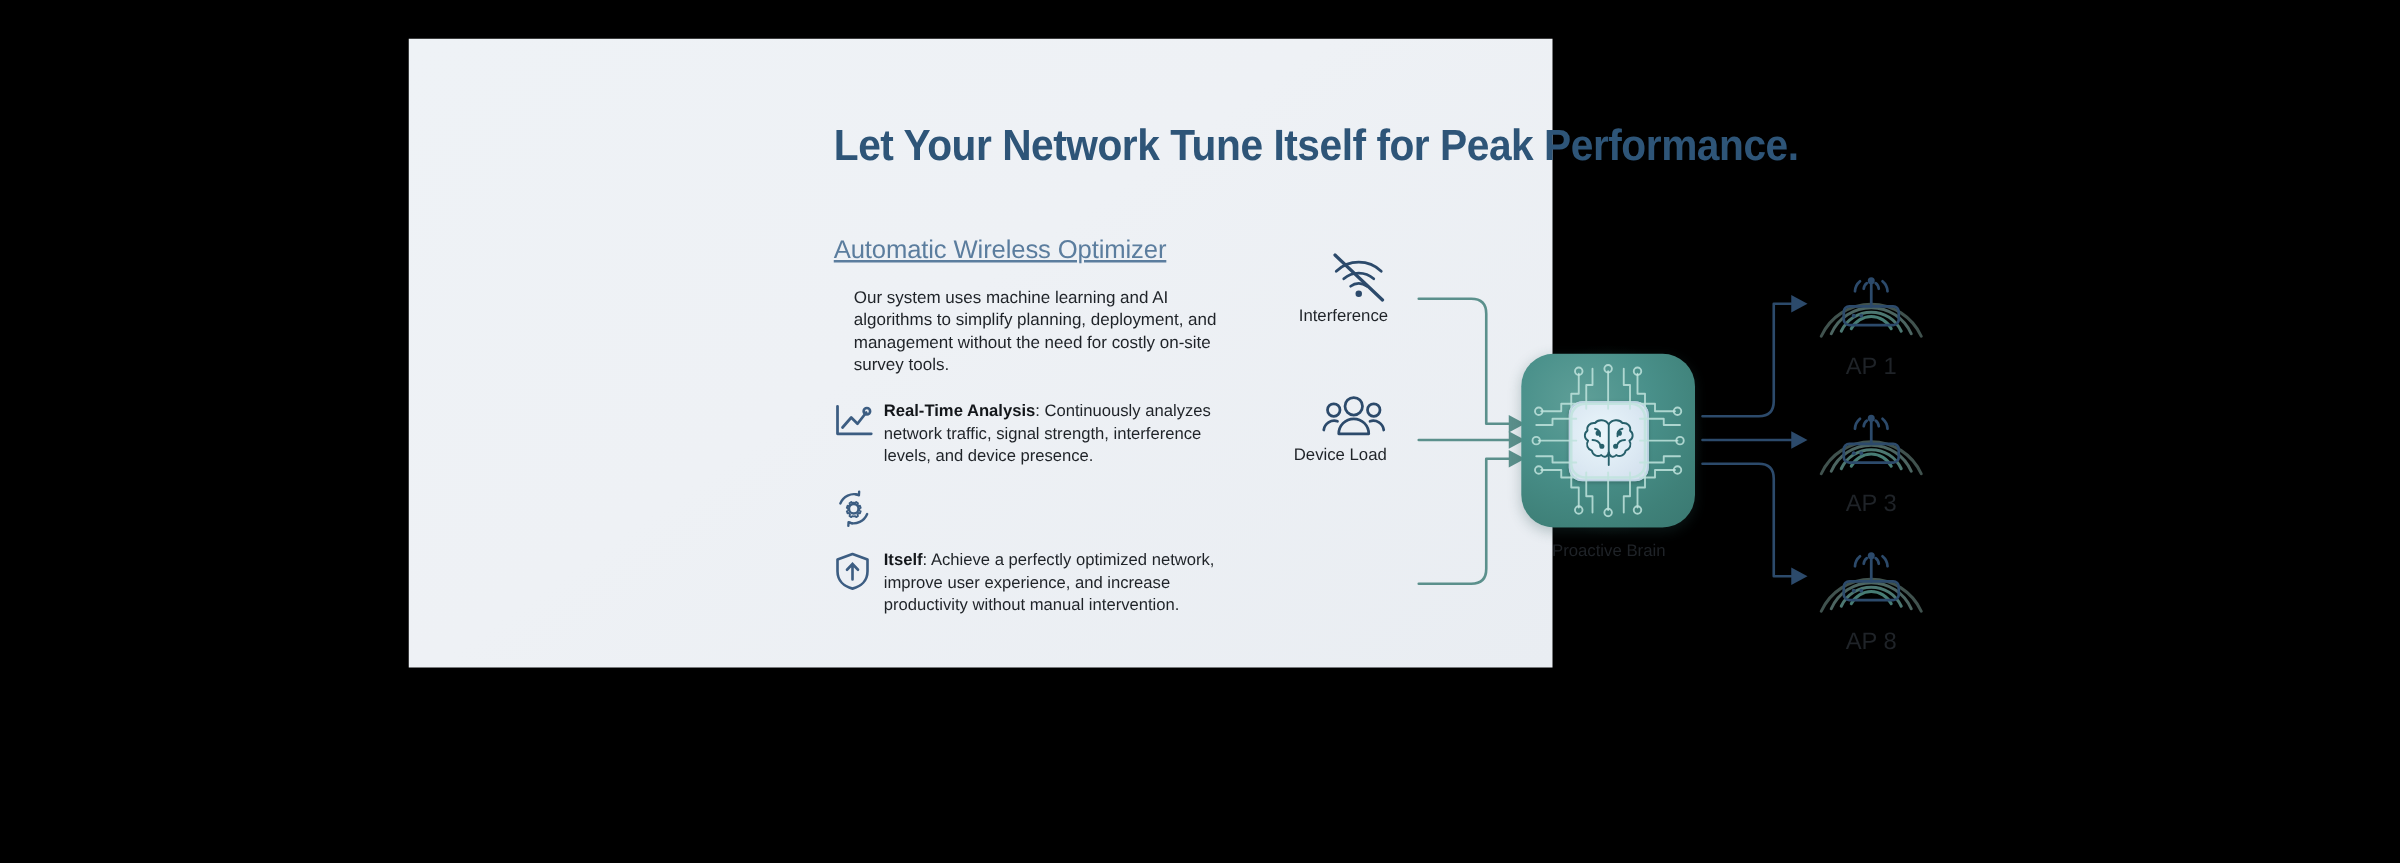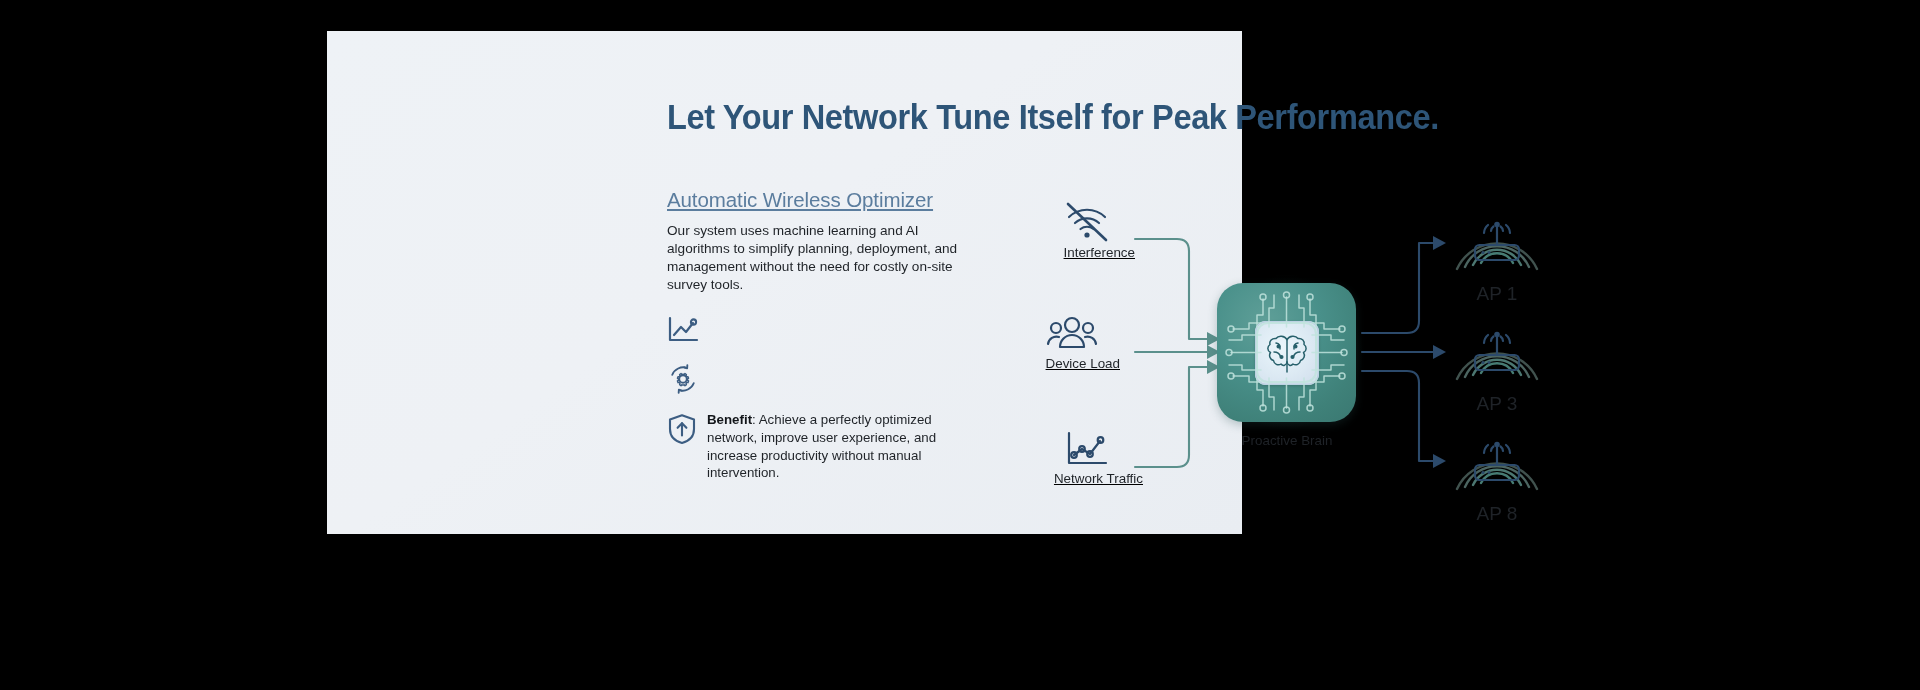--- a/index.html
+++ b/index.html
@@ -19,32 +19,32 @@
     transform:scaleX(0.93);transform-origin:left center;white-space:nowrap;
   }
 
   
   .leftcol{position:absolute;left:340px;top:157px;width:320px;}
   .subhead{
     font-size:20.5px;color:#5b7d9e;font-weight:400;letter-spacing:-0.1px;
     margin:0 0 9px 0;line-height:1.2;text-decoration:underline;
   }
   .lead{
-    font-size:13.6px;color:#1f2328;line-height:1.34;margin:0;width:312px;
+    font-size:13.6px;color:#1f2328;line-height:1.34;margin:16px;width:312px;
   }
 
   .bullets{margin-top:19px;}
   .bullet{display:flex;align-items:flex-start;margin-bottom:16px;}
   .bico{width:40px;min-width:40px;padding-top:2px;}
   .btxt{font-size:13.3px;color:#1f2328;line-height:1.33;width:275px;}
   .btxt b{font-weight:700;color:#13161a;}
 
   
   .diagram{position:absolute;left:690px;top:140px;width:545px;height:380px;}
-  .node{position:absolute;text-align:right;text-decoration:underline;}
+  .node{position:absolute;text-align:left;}
   .nlabel{font-size:13.4px;color:#1f2328;margin-top:2px;white-space:nowrap;}
   .apwrap{position:absolute;text-align:center;}
   .aplabel{font-size:19px;color:#1f2328;margin-top:-4px;}
 
   .chip{
     position:absolute;left:200px;top:112px;width:139px;height:139px;border-radius:26px;
     background:radial-gradient(circle at 35% 28%,#5f9f98 0%,#49908a 40%,#3f8179 75%,#3a7871 100%);
     box-shadow:0 3px 10px rgba(40,80,80,.28);
     display:flex;align-items:center;justify-content:center;
   }
@@ -74,20 +74,23 @@
 
       <div class="bullets">
 
         <div class="bullet">
           <div class="bico">
             <svg width="32" height="30" viewBox="0 0 32 30">
               <path d="M3 3 V25 H30" fill="none" stroke="#3c5d82" stroke-width="2.2" stroke-linecap="round" stroke-linejoin="round"></path>
               <path d="M7 20 L14 12 L19 17 L26 8" fill="none" stroke="#3c5d82" stroke-width="2.2" stroke-linecap="round" stroke-linejoin="round"></path>
               <circle cx="26.5" cy="7" r="2.6" fill="none" stroke="#3c5d82" stroke-width="2.1"></circle>
             </svg>
+          </div>
+          <div class="btxt">
+            <b>Real-Time Analysis</b><span>: </span><span>Continuously analyzes network traffic, signal strength, interference levels, and device presence.</span>
           </div>
         </div>
 
         <div class="bullet">
           <div class="bico">
             <svg width="32" height="32" viewBox="0 0 34 34">
               <g fill="none" stroke="#3c5d82" stroke-width="2" stroke-linecap="round" stroke-linejoin="round">
                 <circle cx="17" cy="17" r="4"></circle>
                 <path d="M17 10.4 l1.6 .35 1.1-1.2 1.9 1.35 -.5 1.55 1.1 1.6 1.6-.3 .75 2.25 -1.4 .85 v2 l1.4 .85 -.75 2.25 -1.6-.3 -1.1 1.6 .5 1.55 -1.9 1.35 -1.1-1.2 -1.6 .35 -1.6-.35 -1.1 1.2 -1.9-1.35 .5-1.55 -1.1-1.6 -1.6 .3 -.75-2.25 1.4-.85 v-2 l-1.4-.85 .75-2.25 1.6 .3 1.1-1.6 -.5-1.55 1.9-1.35 1.1 1.2z" transform="scale(0.78) translate(4.8,4.8)"></path>
                 <path d="M5.6 12.5 A12.5 12.5 0 0 1 21 5.2"></path>
@@ -100,21 +103,21 @@
         </div>
 
         <div class="bullet">
           <div class="bico">
             <svg width="30" height="32" viewBox="0 0 30 32">
               <path d="M15 2.2 L27 6.6 v9.4 c0 7.6 -5.3 12.2 -12 13.9 -6.7 -1.7 -12 -6.3 -12 -13.9 V6.6 z" fill="none" stroke="#3c5d82" stroke-width="2.1" stroke-linejoin="round"></path>
               <path d="M15 22.5 V10.5 M15 10.2 L10.6 14.8 M15 10.2 L19.4 14.8" fill="none" stroke="#3c5d82" stroke-width="2.1" stroke-linecap="round" stroke-linejoin="round"></path>
             </svg>
           </div>
           <div class="btxt">
-            <b>Benefit</b><span>: </span><span>Achieve a perfectly optimized network, improve user experience, and increase productivity without manual intervention.</span>
+            <b>Itself</b><span>: </span><span>Achieve a perfectly optimized network, improve user experience, and increase productivity without manual intervention.</span>
           </div>
         </div>
 
       </div>
     </div>
 
     <div class="diagram">
 
       <svg width="545" height="380" style="position:absolute;left:0;top:0;">
         <g fill="none" stroke="#5b908c" stroke-width="2.1" stroke-linecap="round" stroke-linejoin="round">
@@ -150,51 +153,36 @@
               <path d="M14 22 A18 18 0 0 1 38 22"></path>
               <path d="M19.5 28 A10.5 10.5 0 0 1 32.5 28"></path>
               <circle cx="26" cy="34" r="2.6" fill="#2c4a6b" stroke="none"></circle>
               <path d="M7 3 L45 39" stroke-width="2.6"></path>
             </g>
           </svg>
         </div>
         <div class="nlabel">Interference</div>
       </div>
 
-      <div class="node" style="left:7px;top:143px;width:96px;">
+      <div class="node" style="left:18px;top:143px;width:96px;">
         <div style="display:flex;justify-content:center;">
           <svg width="52" height="40" viewBox="0 0 52 40">
             <g fill="none" stroke="#2c4a6b" stroke-width="2.2" stroke-linecap="round" stroke-linejoin="round">
               <circle cx="26" cy="11" r="7"></circle>
               <path d="M14 33 A12 12 0 0 1 38 33 Z"></path>
               <circle cx="10" cy="14" r="5"></circle>
               <path d="M2 30 A8.5 8.5 0 0 1 13 23"></path>
               <circle cx="42" cy="14" r="5"></circle>
               <path d="M50 30 A8.5 8.5 0 0 0 39 23"></path>
             </g>
           </svg>
         </div>
         <div class="nlabel">Device Load</div>
       </div>
 
-      <div class="node" style="left:14px;top:258px;width:112px;">
-        <div style="display:flex;justify-content:center;">
-          <svg width="46" height="40" viewBox="0 0 46 40">
-            <g fill="none" stroke="#2c4a6b" stroke-width="2.2" stroke-linecap="round" stroke-linejoin="round">
-              <path d="M5 4 V34 H42"></path>
-              <path d="M10 26 L18 20 L26 25 L36 12"></path>
-              <circle cx="10" cy="26" r="2.8"></circle>
-              <circle cx="18" cy="20" r="2.8"></circle>
-              <circle cx="26" cy="25" r="2.8"></circle>
-              <circle cx="36.5" cy="11" r="2.8"></circle>
-            </g>
-          </svg>
-        </div>
-        <div class="nlabel">Network Traffic</div>
-      </div>
 
       <div class="chipglow"></div>
       <div class="chip">
         <svg width="139" height="139" viewBox="0 0 139 139" style="position:absolute;left:0;top:0;">
           <g fill="none" stroke="#bfe3dd" stroke-width="1.5" stroke-opacity=".85" stroke-linecap="round" stroke-linejoin="round">
 
             <path d="M46 16 V32 M46 32 H40 V44"></path>
             <path d="M57 12 V25 M57 25 H52 V44"></path>
             <path d="M69.5 14 V44"></path>
             <path d="M82 12 V25 M82 25 H87 V44"></path>

